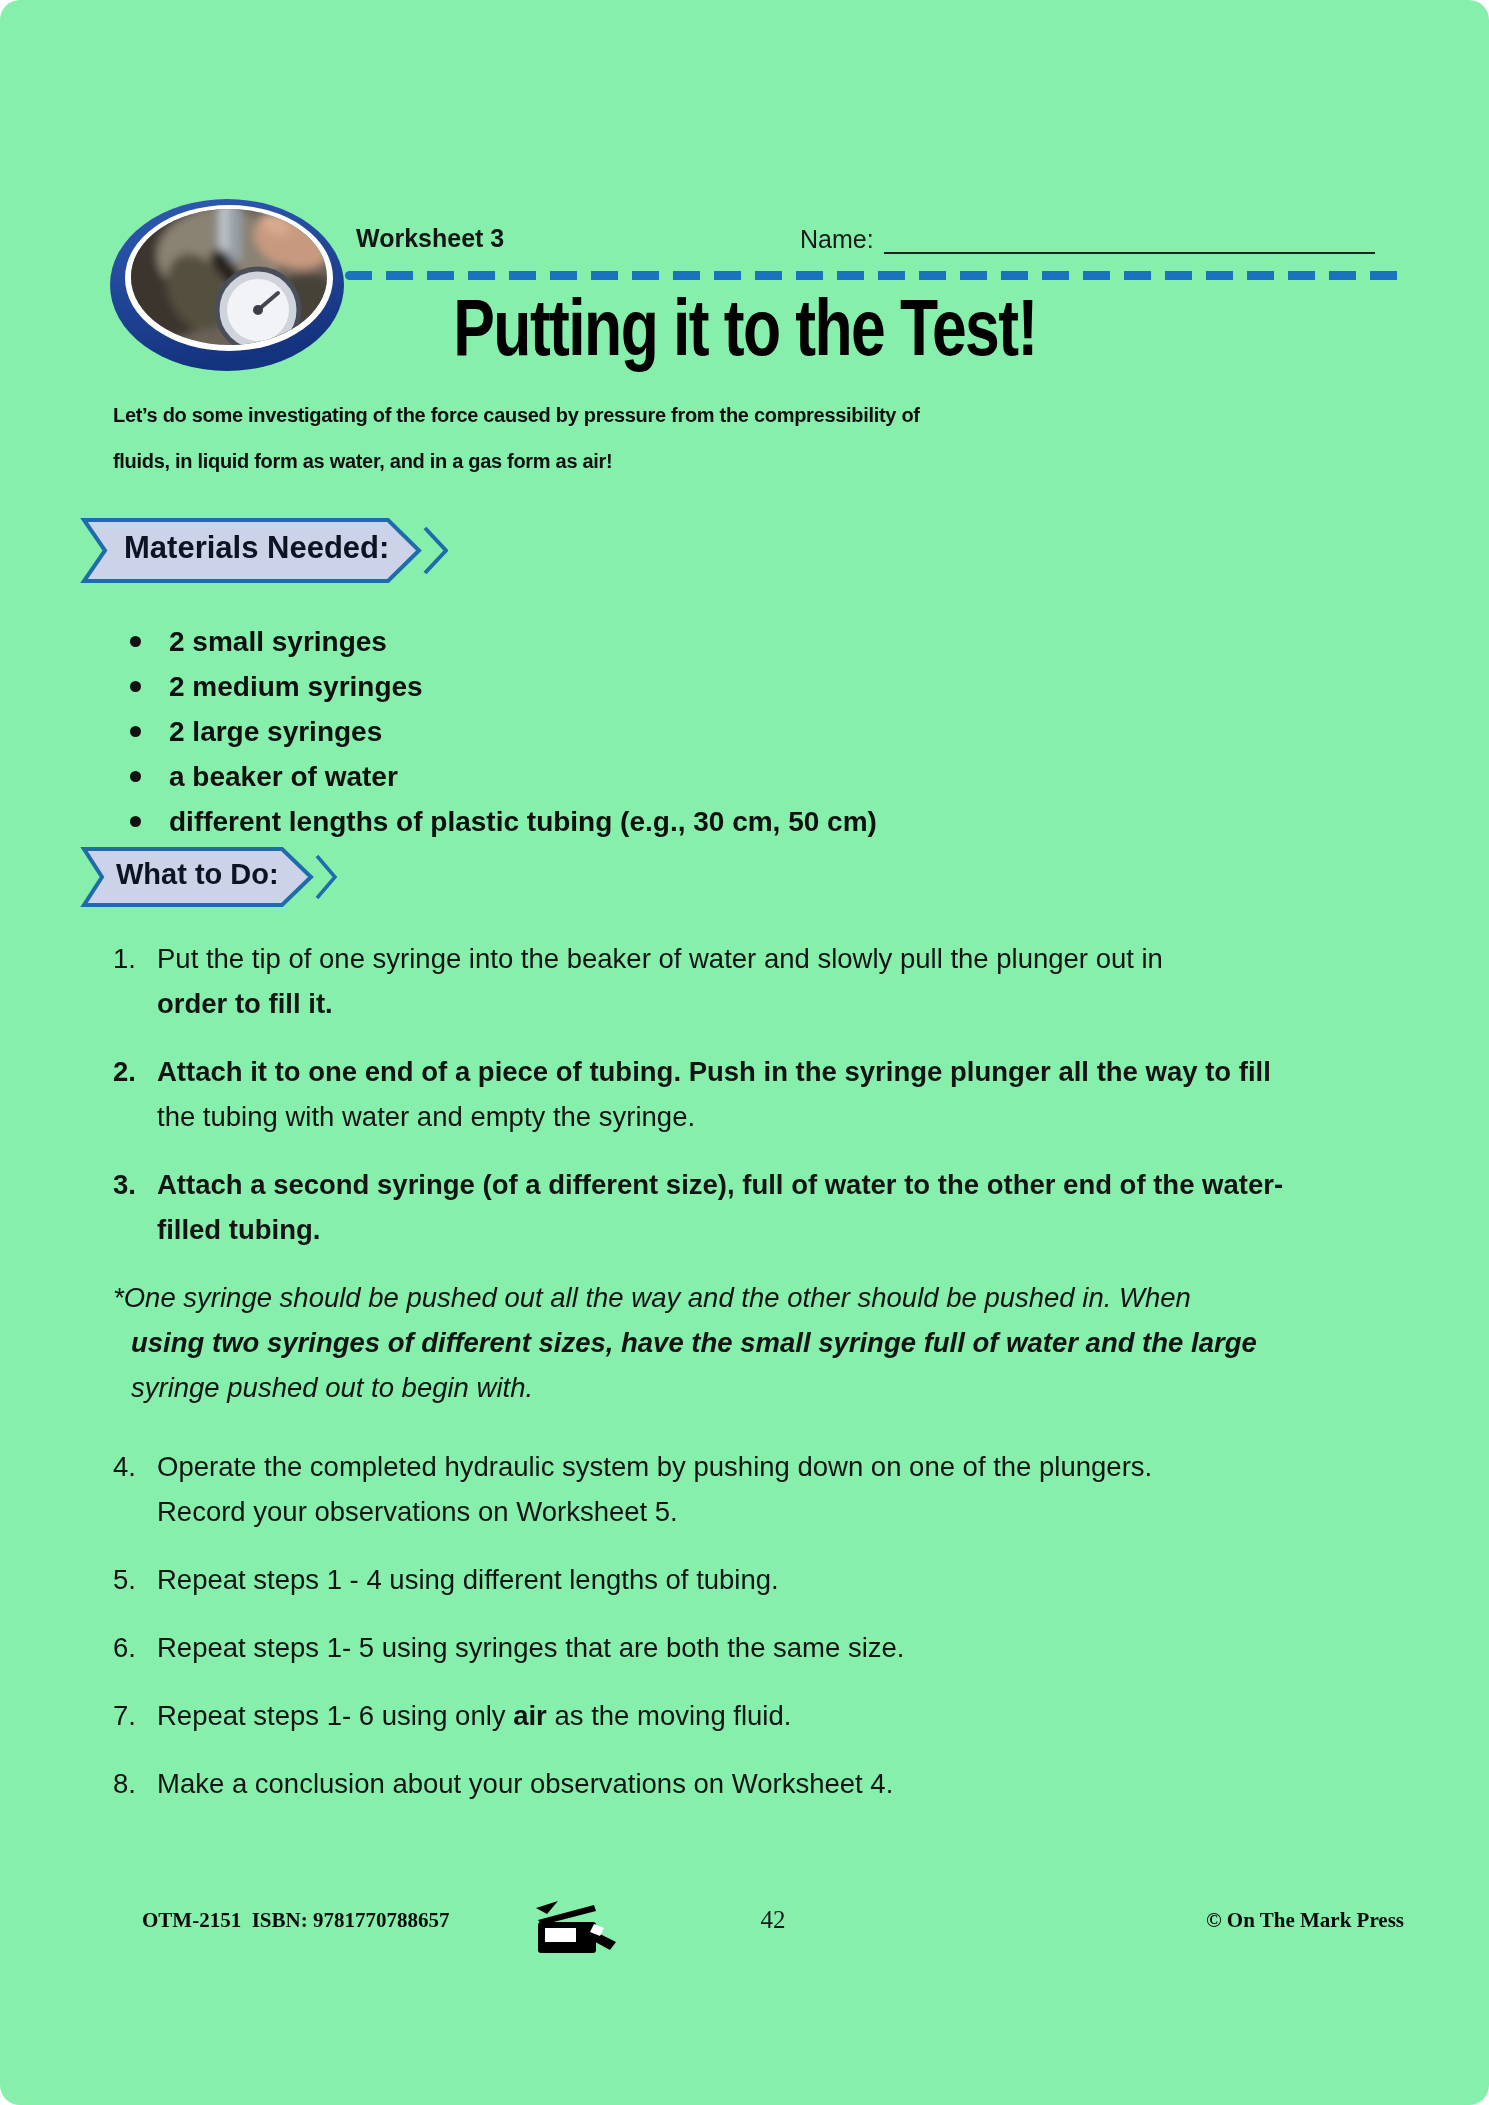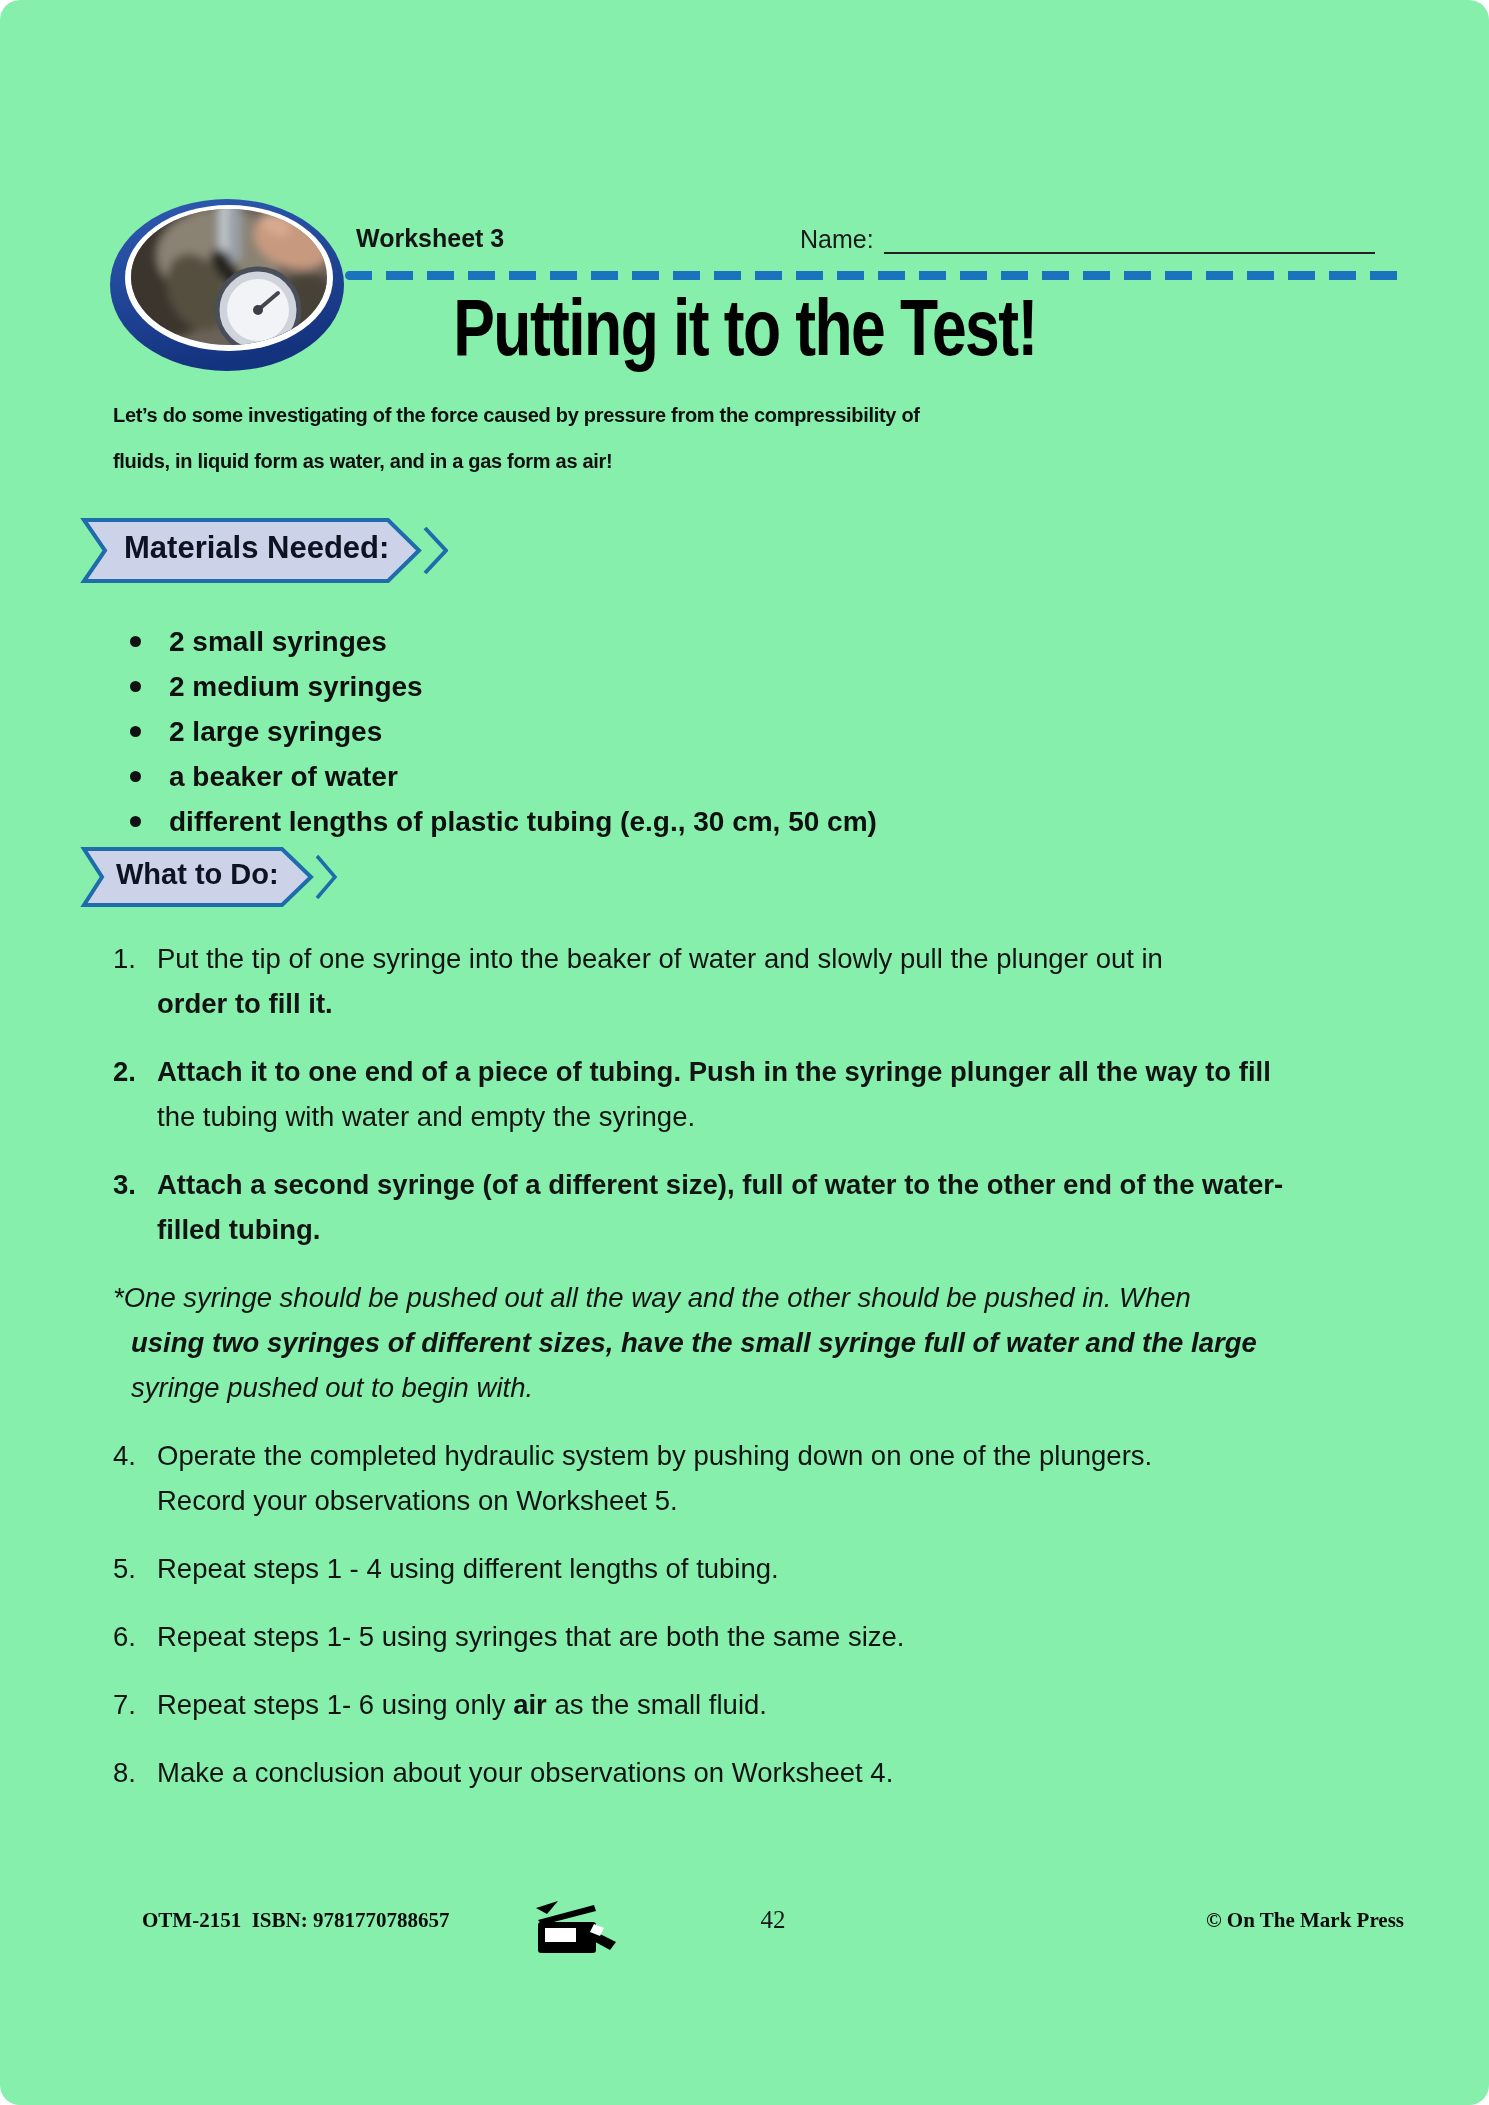--- a/index.html
+++ b/index.html
@@ -33,21 +33,21 @@
   
   .materials-list{position:absolute;left:118px;top:607px;margin:12px;padding:0;list-style:none;font-size:28px;}
   .materials-list li{display:flex;align-items:center;height:45px;}
   .dot{width:11px;height:11px;border-radius:50%;background:#111;margin-right:28px;flex:0 0 auto;}
   .mat-text{font-weight:700;color:#101010;}
 
   
   .steps{position:absolute;left:113px;top:936px;width:1292px;font-size:27.5px;line-height:45px;color:#141414;}
   .step{position:relative;padding-left:44px;margin-bottom:23px;}
   .step-num{position:absolute;left:0;top:0;}
-  .note{padding-left:18px;text-indent:-18px;margin-bottom:23px;font-style:italic;}
+  .note{padding-left:18px;text-indent:-18px;margin-bottom:34px;font-style:italic;}
   .w400{font-weight:400;}
   .w700{font-weight:700;}
   .it{font-style:italic;}
 
   
   .footer{position:absolute;left:113px;top:1898px;width:1262px;height:64px;margin-left:29px;}
   .footer-left{position:absolute;left:0;top:10px;font-family:"Liberation Serif",serif;font-weight:700;
                font-size:21px;white-space:pre;color:#0c0c0c;}
   .copier{position:absolute;left:388px;top:0;}
   .page-num{position:absolute;left:0;top:8px;width:100%;text-align:center;
@@ -155,21 +155,21 @@
   </div>
 
   <div class="steps">
       <div class="step"><span class="step-num w400">1.</span><span class="step-body"><span class="w400">Put the tip of one syringe into the beaker of water and slowly pull the plunger out in</span><br><span class="w700">order to fill it.</span></span></div>
       <div class="step"><span class="step-num w700">2.</span><span class="step-body"><span class="w700">Attach it to one end of a piece of tubing. Push in the syringe plunger all the way to fill</span><br><span class="w400">the tubing with water and empty the syringe.</span></span></div>
       <div class="step"><span class="step-num w700">3.</span><span class="step-body"><span class="w700">Attach a second syringe (of a different size), full of water to the other end of the water-</span><br><span class="w700">filled tubing.</span></span></div>
       <div class="note"><span class="w400 it">*One syringe should be pushed out all the way and the other should be pushed in. When</span><br><span class="w700 it">using two syringes of different sizes, have the small syringe full of water and the large</span><br><span class="w400 it">syringe pushed out to begin with.</span></div>
       <div class="step"><span class="step-num w400">4.</span><span class="step-body"><span class="w400">Operate the completed hydraulic system by pushing down on one of the plungers.</span><br><span class="w400">Record your observations on Worksheet 5.</span></span></div>
       <div class="step"><span class="step-num w400">5.</span><span class="step-body"><span class="w400">Repeat steps 1 - 4 using different lengths of tubing.</span></span></div>
       <div class="step"><span class="step-num w400">6.</span><span class="step-body"><span class="w400">Repeat steps 1- 5 using syringes that are both the same size.</span></span></div>
-      <div class="step"><span class="step-num w400">7.</span><span class="step-body"><span class="w400">Repeat steps 1- 6 using only </span><span class="w700">air</span><span class="w400"> as the small fluid.</span></span></div>
+      <div class="step"><span class="step-num w400">7.</span><span class="step-body"><span class="w400">Repeat steps 1- 6 using only </span><span class="w700">air</span><span class="w400"> as the moving fluid.</span></span></div>
       <div class="step"><span class="step-num w400">8.</span><span class="step-body"><span class="w400">Make a conclusion about your observations on Worksheet 4.</span></span></div>
     </div>
 
   <div class="footer">
     <span class="footer-left">OTM-2151  ISBN: 9781770788657</span>
     <span class="copier">
       <svg width="88" height="62" viewBox="0 0 88 62" xmlns="http://www.w3.org/2000/svg">
         <polygon points="8,22 64,7 66,13 12,27" fill="#000"></polygon>
         <polygon points="6,10 28,3 17,16" fill="#000"></polygon>
         <rect x="8" y="24" width="58" height="31" rx="3" fill="#000"></rect>

